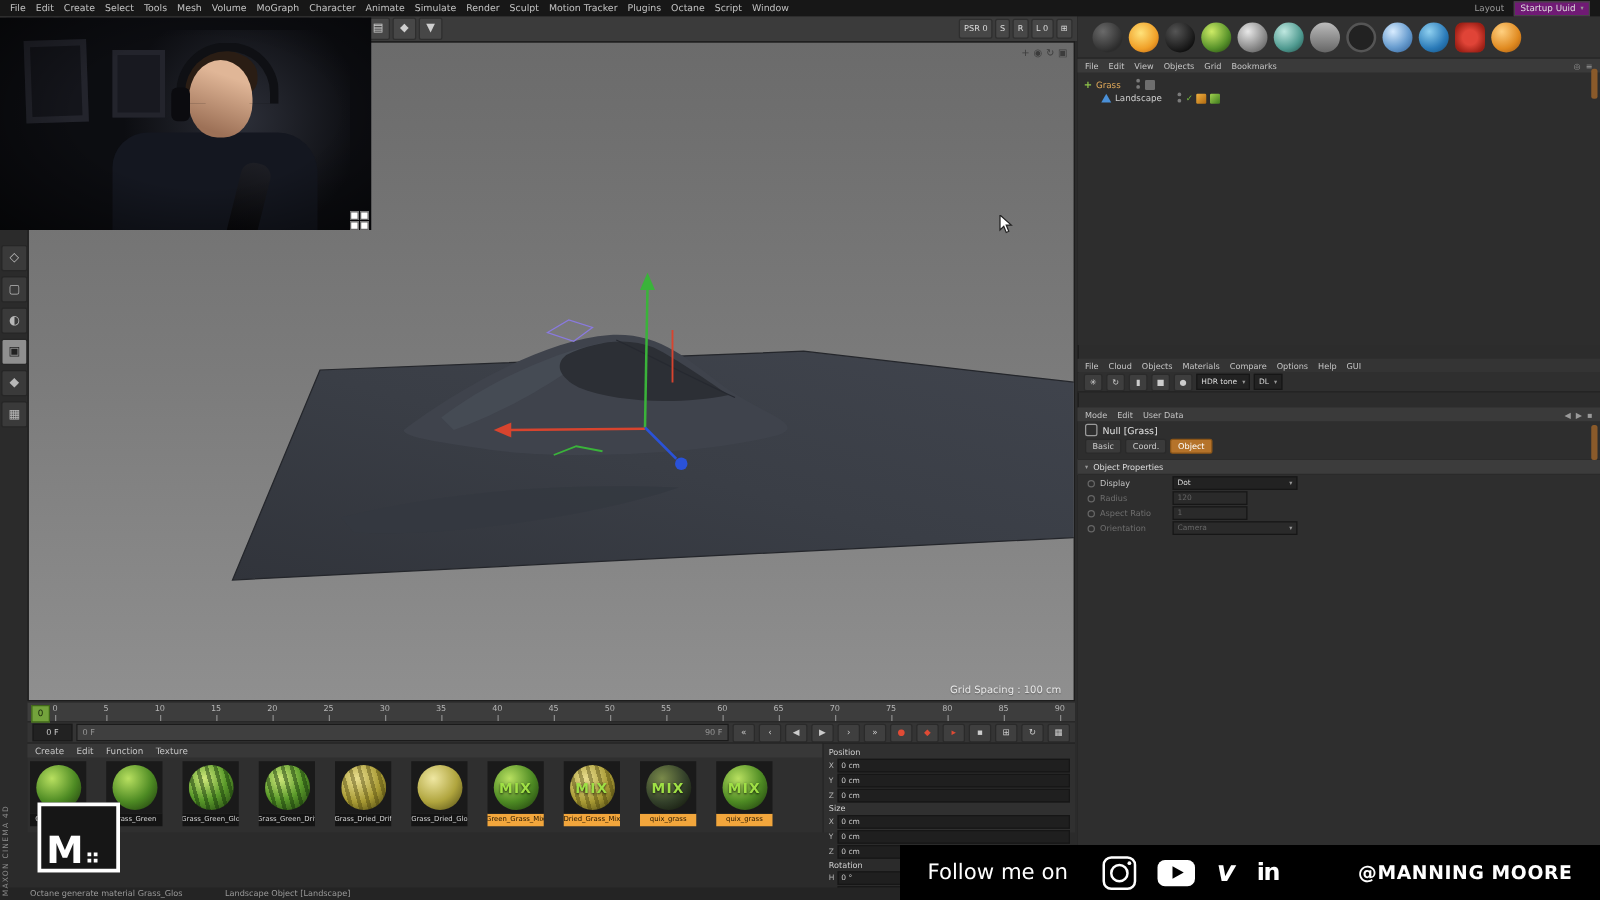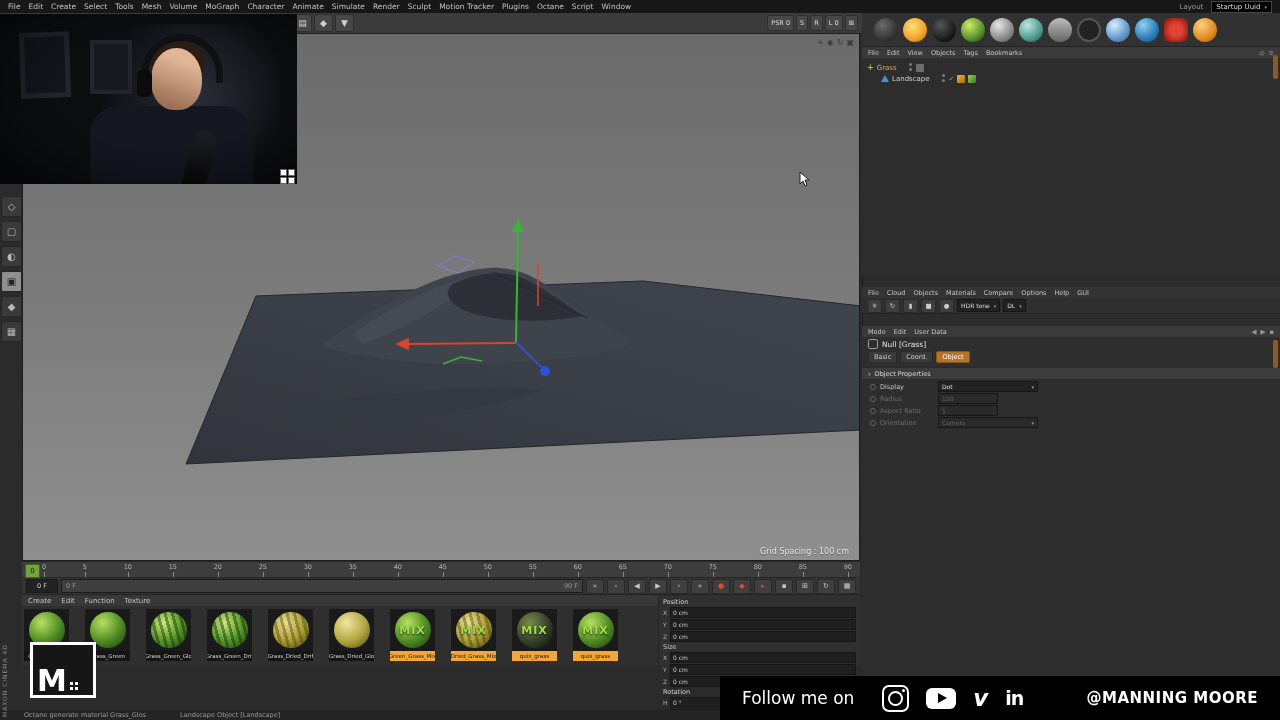--- a/index.html
+++ b/index.html
@@ -3,21 +3,21 @@
 <meta charset="utf-8">
 <style>
   html,body{margin:0;padding:0;background:#000;}
   .app{position:relative;width:1280px;height:720px;background:#2b2b2b;font-family:"DejaVu Sans",sans-serif;overflow:hidden;color:#ccc;}
 
   
   .menubar{position:absolute;left:0;top:0;width:1280px;height:13px;background:#171717;display:flex;align-items:center;gap:8px;padding:0 8px;font-size:7.5px;color:#c2c2c2;box-sizing:border-box;z-index:5;}
   .mi{white-space:nowrap;cursor:default;}
   .menubar .spacer{flex:1;}
   .layout-label{font-size:7px;color:#9a9a9a;}
-  .layout-select{background:#000000;border:1px solid #454545;padding:0 4px;font-size:7px;display:flex;gap:4px;align-items:center;height:10px;color:#ddd;}
+  .layout-select{background:#701a75;border:1px solid #454545;padding:0 4px;font-size:7px;display:flex;gap:4px;align-items:center;height:10px;color:#ddd;}
 
   
   .toolbar{position:absolute;left:0;top:13px;width:862px;height:21px;background:#3b3b3b;border-bottom:1px solid #232323;display:flex;align-items:center;gap:2px;padding:0 4px;box-sizing:border-box;}
   .tbtn{width:17px;height:16px;background:#474747;border:1px solid #2e2e2e;border-radius:2px;display:flex;align-items:center;justify-content:center;font-size:9px;color:#cfcfcf;}
   .tbtn.blue{color:#9fc3e8;}
   .tb-gap{width:140px;}
   .tb-gap2{flex:1;}
   .chip{height:14px;padding:0 3px;font-size:6.5px;display:flex;align-items:center;background:#474747;border:1px solid #2e2e2e;border-radius:2px;color:#ddd;white-space:nowrap;}
 
   
@@ -474,21 +474,21 @@
     <span class="oicon o11"></span>
     <span class="oicon o12"></span>
   </div>
 
   <div class="objman">
     <div class="panel-menu">
       <span>File</span>
       <span>Edit</span>
       <span>View</span>
       <span>Objects</span>
-      <span>Tags</span>
+      <span>Grid</span>
       <span>Bookmarks</span>
       <span class="pm-right">
         <span>◎</span>
         <span>≡</span>
       </span>
     </div>
     <div class="om-tree">
       <div class="om-row">
         <span class="null-glyph">+</span>
         <span class="om-name sel">Grass</span>

